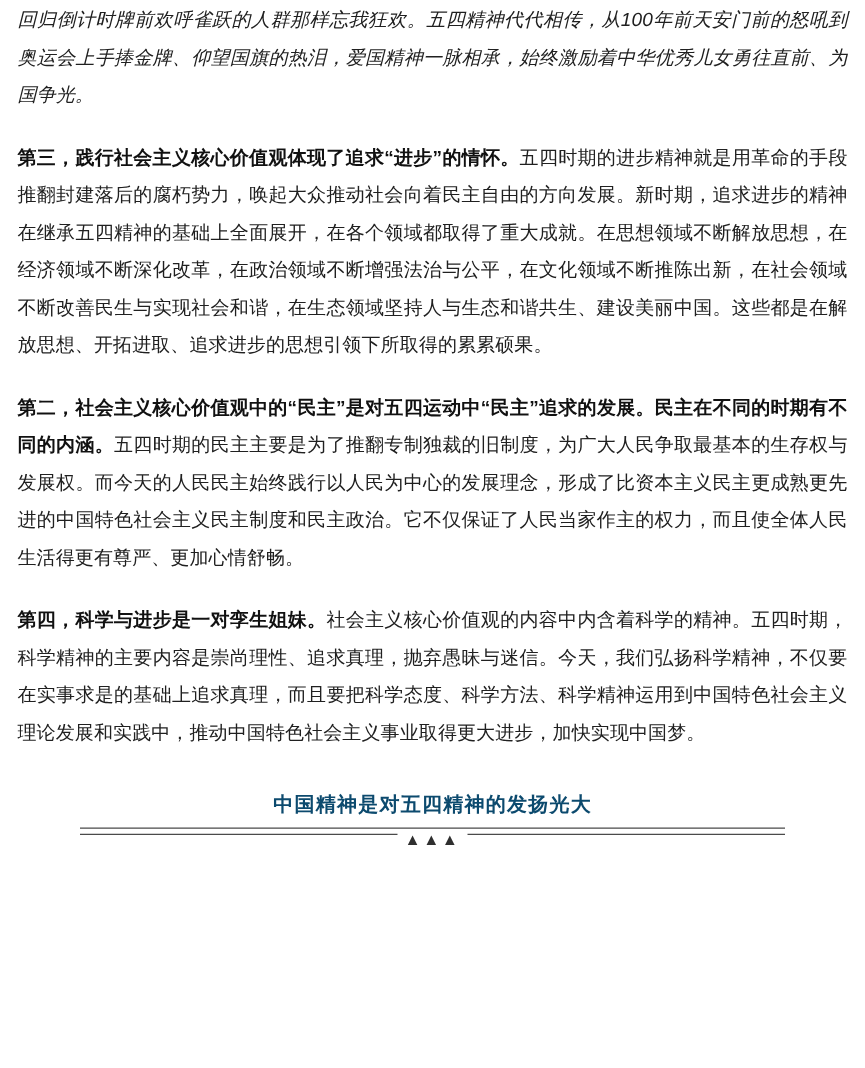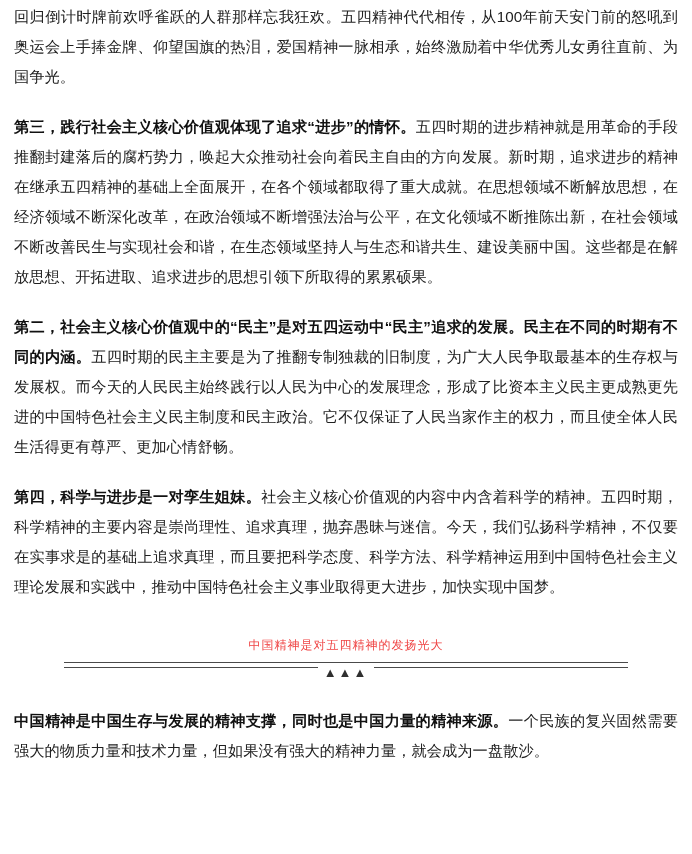--- a/index.html
+++ b/index.html
@@ -25,40 +25,42 @@
     font-size: 15.2px;
     line-height: 30px;
     text-align: justify;
     text-justify: inter-ideograph;
     margin: 0 0 20px 0;
     letter-spacing: 0.1px;
     color: #202020;
   }
   .para.first {
     margin-top: 2px;
+    font-style: italic;
   }
   .para .lead {
     font-weight: bold;
     color: #111111;
   }
   .divider-block {
     margin: 30px 0 26px 0;
     text-align: center;
     position: relative;
   }
   .divider-title {
-    font-size: 12px;
+    font-size: 16px;
     line-height: 26px;
-    color: #ef4444;
+    color: #0c4a6e;
     letter-spacing: 1px;
     display: inline-block;
     padding: 0 10px;
     position: relative;
     z-index: 2;
     background: #ffffff;
+    font-weight: bold;
   }
   .rules {
     position: relative;
     margin-top: 4px;
     height: 18px;
   }
   .rules .line {
     position: absolute;
     left: 50px;
     right: 50px;
@@ -110,17 +112,14 @@
     <div class="divider-title">中国精神是对五四精神的发扬光大</div>
     <div class="rules">
       <div class="line l1"></div>
       <div class="line l2"></div>
       <div class="tri-wrap">
         <span>▲▲▲</span>
       </div>
     </div>
   </div>
 
-  <p class="para">
-    <span class="lead">中国精神是中国生存与发展的精神支撑，同时也是中国力量的精神来源。</span><span>一个民族的复兴固然需要强大的物质力量和技术力量，但如果没有强大的精神力量，就会成为一盘散沙。</span>
-  </p>
 
 </div>
 
 </body></html>

